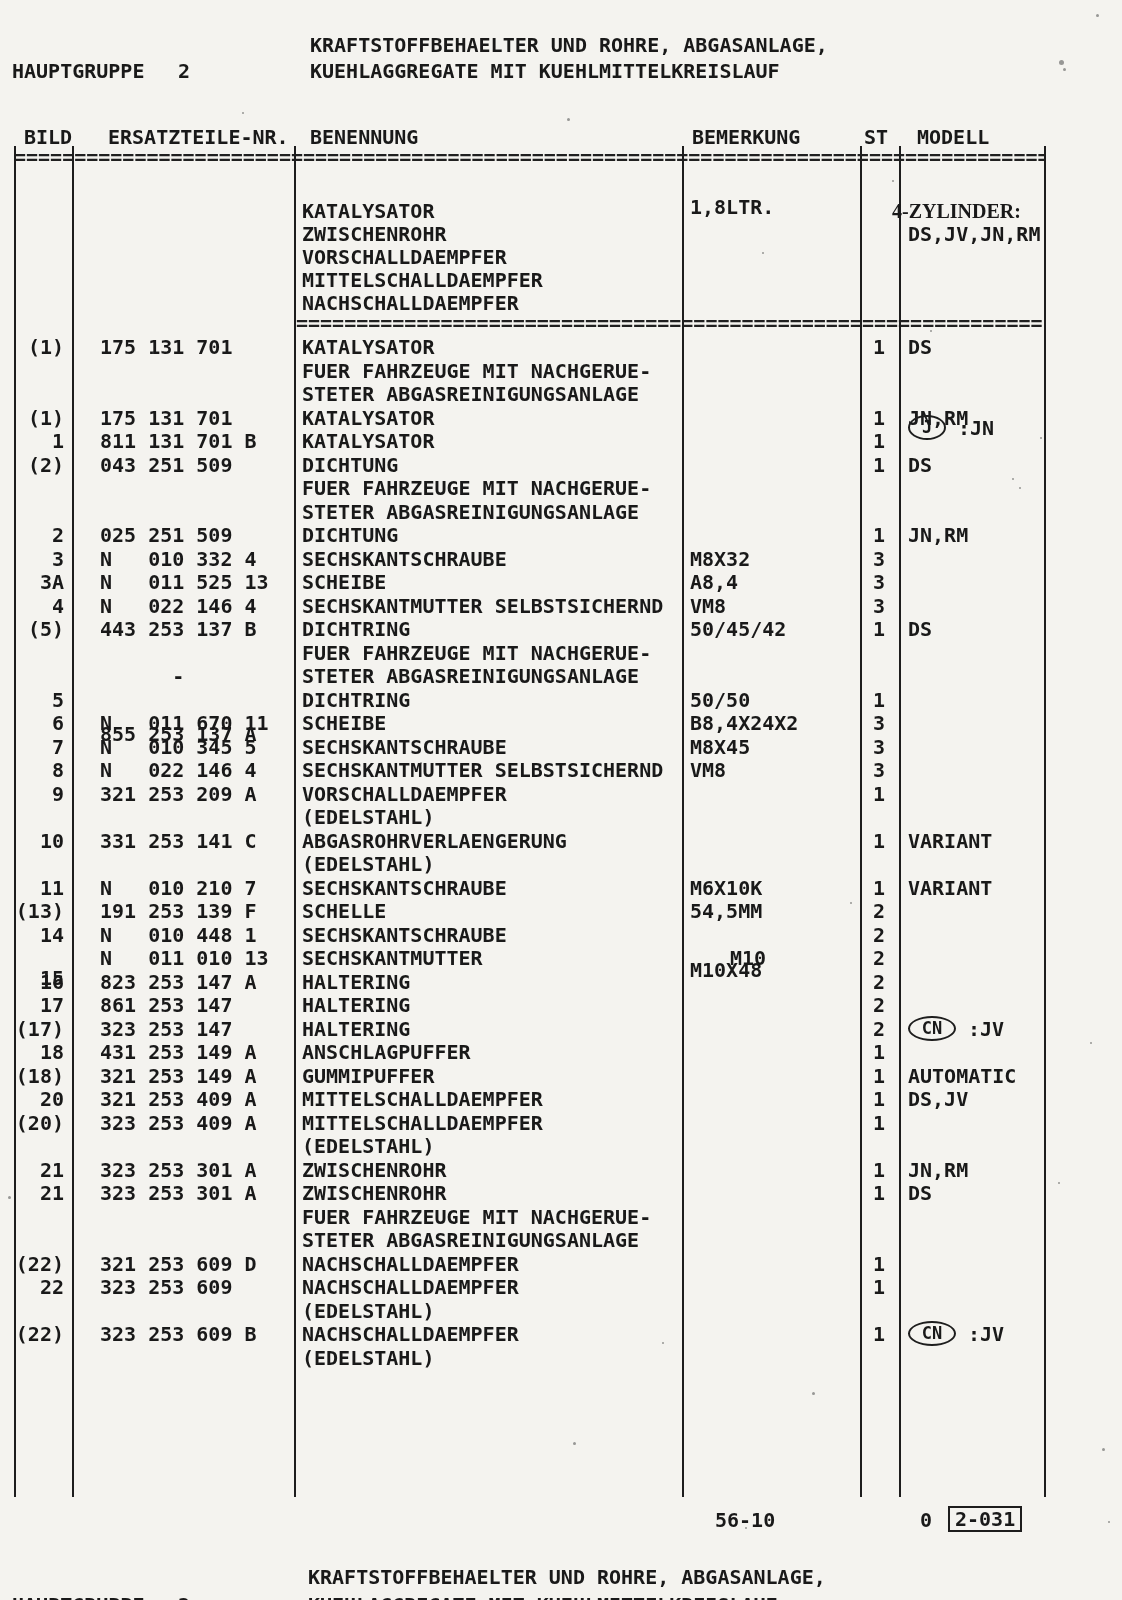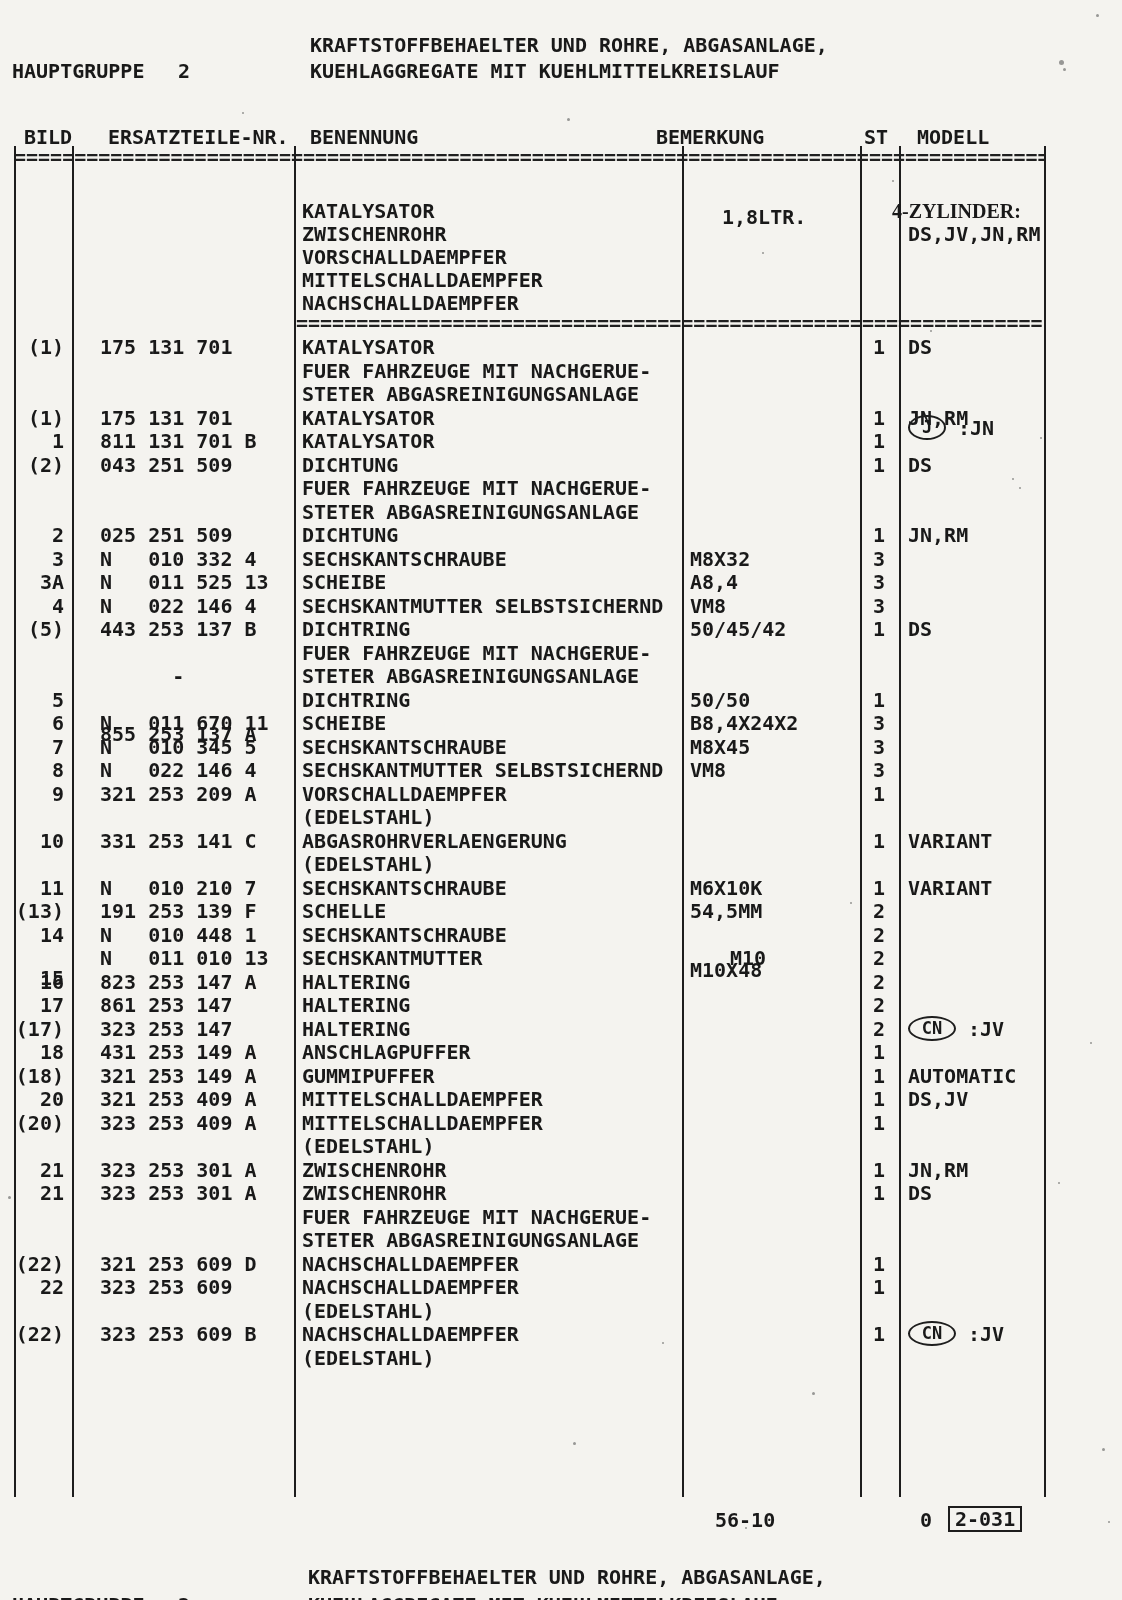--- a/index.html
+++ b/index.html
@@ -35,41 +35,41 @@
 <div id="page">
 
   <div class="t" style="left:12px;top:60px;">HAUPTGRUPPE</div>
   <div class="t" style="left:178px;top:60px;">2</div>
   <div class="t" style="left:310px;top:34px;">KRAFTSTOFFBEHAELTER UND ROHRE, ABGASANLAGE,</div>
   <div class="t" style="left:310px;top:60px;">KUEHLAGGREGATE MIT KUEHLMITTELKREISLAUF</div>
 
   <div class="t" style="left:8px;top:126px;margin-left:16px;">BILD</div>
   <div class="t" style="left:108px;top:126px;">ERSATZTEILE-NR.</div>
   <div class="t" style="left:310px;top:126px;">BENENNUNG</div>
-  <div class="t" style="left:656px;top:126px;">BEMERKUNG</div>
+  <div class="t" style="left:692px;top:126px;">BEMERKUNG</div>
   <div class="t" style="left:864px;top:126px;">ST</div>
   <div class="t" style="left:917px;top:126px;">MODELL</div>
 
   <div class="sep" id="hdr-sep" style="left:14px;top:148px;width:1032px;">======================================================================================</div>
   <div class="sep" id="intro-sep" style="left:296px;top:314px;width:750px;">==============================================================</div>
 
   <div>
     <div class="vrule" style="left:14px;"></div>
     <div class="vrule" style="left:72px;"></div>
     <div class="vrule" style="left:294px;"></div>
     <div class="vrule" style="left:682px;"></div>
     <div class="vrule" style="left:860px;"></div>
     <div class="vrule" style="left:899px;"></div>
     <div class="vrule" style="left:1044px;"></div>
   </div>
 
   <div id="table-body">
       <div>
         <span class="cell " style="left: 302px; top: 200px;">KATALYSATOR</span>
-        <span class="cell " style="left: 690px; top: 206px; margin-left: 32px;">1,8LTR.</span>
+        <span class="cell " style="left: 690px; top: 196px;">1,8LTR.</span>
         <span class="cell " style="left: 892px; top: 200px; font-family: Liberation Serif, serif;">4-ZYLINDER:</span>
       </div>
       <div>
         <span class="cell " style="left: 302px; top: 223px;">ZWISCHENROHR</span>
         <span class="cell " style="left: 908px; top: 223px;">DS,JV,JN,RM</span>
       </div>
       <div>
         <span class="cell " style="left: 302px; top: 246px;">VORSCHALLDAEMPFER</span>
       </div>
       <div>

